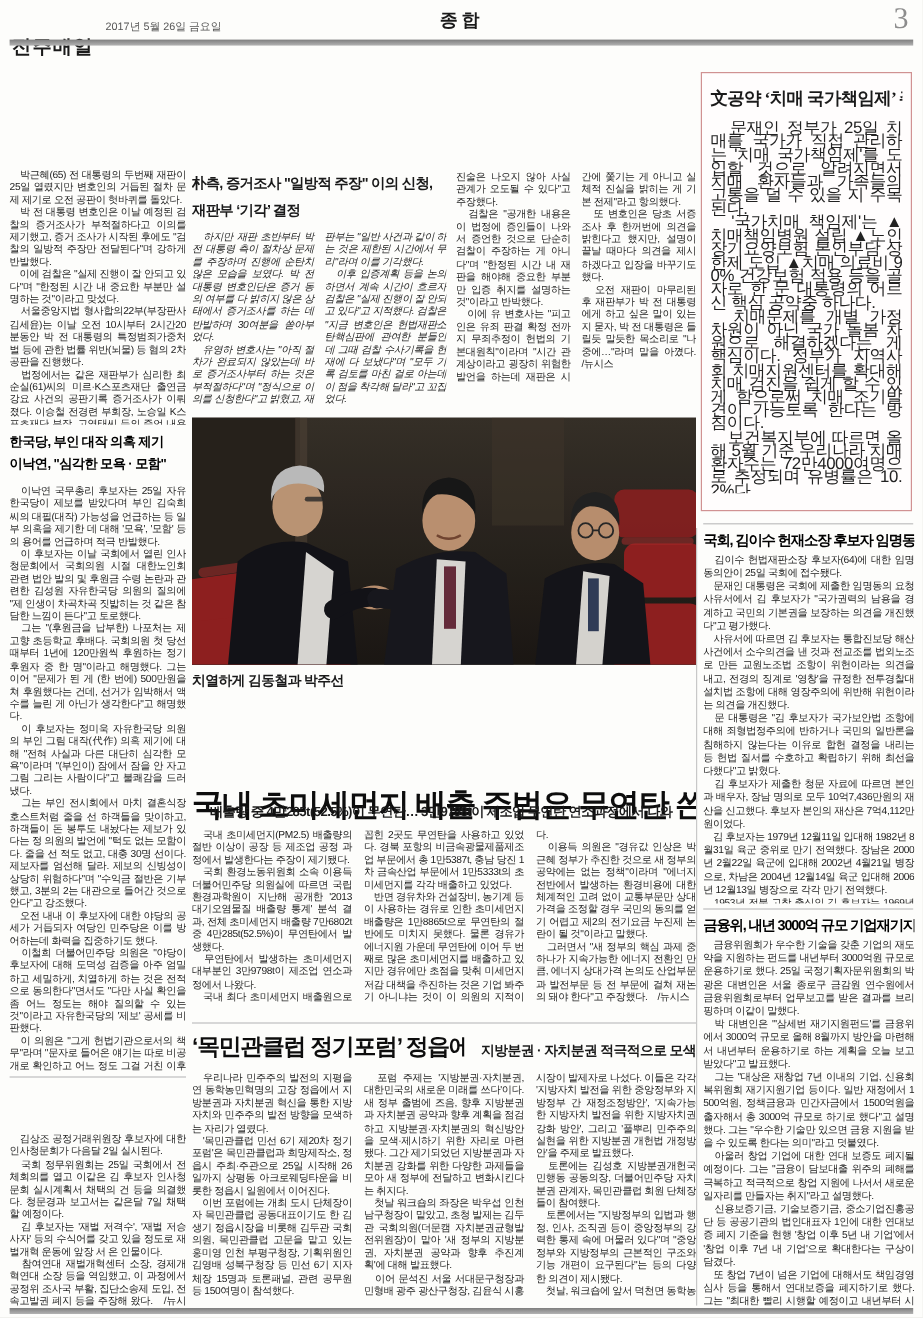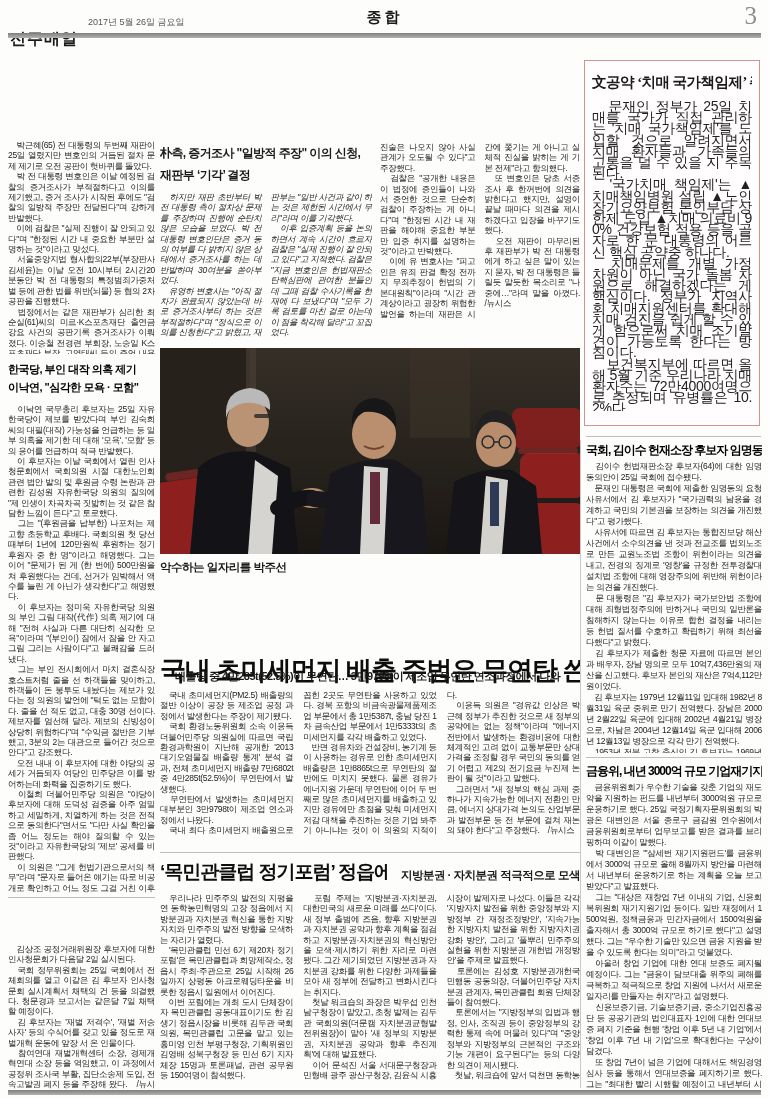--- a/index.html
+++ b/index.html
@@ -148,21 +148,21 @@
         <ellipse cx="336" cy="96" rx="20" ry="23" fill="#c79a77"></ellipse>
         <path d="M316 90 Q314 64 336 62 Q358 64 356 90 Q348 72 328 74 Q318 78 316 90 Z" fill="#242424"></path>
         <circle cx="328" cy="94" r="6" fill="none" stroke="#2b2b2b" stroke-width="1.5"></circle>
         <circle cx="345" cy="94" r="6" fill="none" stroke="#2b2b2b" stroke-width="1.5"></circle>
         <line x1="334" y1="94" x2="339" y2="94" stroke="#2b2b2b" stroke-width="1.5"></line>
       </g>
       <rect width="420" height="206" fill="#000" opacity="0.08"></rect>
     </svg>
   </div>
   <div class="abs cap">
-    <div class="cap-t">악수하는 일자리를 박주선</div>
+    <div class="cap-t">치열하게 김동철과 박주선</div>
   </div>
 
   <h2 class="abs dust-hl">국내 초미세먼지 배출 주범은 무연탄 쓴 공장</h2>
   <div class="abs dust-sub">배출량 중 4만285t(52.5%)이 무연탄… 3만9798t이 제조업 무연탄 연소과정에서 나와</div>
   <div class="abs bt cols3 dust-body">　국내 초미세먼지(PM2.5) 배출량의 절반 이상이 공장 등 제조업 공정 과정에서 발생한다는 주장이 제기됐다.
 　국회 환경노동위원회 소속 이용득 더불어민주당 의원실에 따르면 국립환경과학원이 지난해 공개한 '2013 대기오염물질 배출량 통계' 분석 결과, 전체 초미세먼지 배출량 7만6802t 중 4만285t(52.5%)이 무연탄에서 발생했다.
 　무연탄에서 발생하는 초미세먼지 대부분인 3만9798t이 제조업 연소과정에서 나왔다.
 　국내 최다 초미세먼지 배출원으로 꼽힌 2곳도 무연탄을 사용하고 있었다. 경북 포항의 비금속광물제품제조업 부문에서 총 1만5387t, 충남 당진 1차 금속산업 부문에서 1만5333t의 초미세먼지를 각각 배출하고 있었다.
 　반면 경유차와 건설장비, 농기계 등이 사용하는 경유로 인한 초미세먼지 배출량은 1만8865t으로 무연탄의 절반에도 미치지 못했다. 물론 경유가 에너지원 가운데 무연탄에 이어 두 번째로 많은 초미세먼지를 배출하고 있지만 경유에만 초점을 맞춰 미세먼지 저감 대책을 추진하는 것은 기업 봐주기 아니냐는 것이 이 의원의 지적이다.
 　이용득 의원은 "경유값 인상은 박근혜 정부가 추진한 것으로 새 정부의 공약에는 없는 정책"이라며 "에너지 전반에서 발생하는 환경비용에 대한 체계적인 고려 없이 교통부문만 상대가격을 조정할 경우 국민의 동의를 얻기 어렵고 제2의 전기요금 누진제 논란이 될 것"이라고 말했다.

